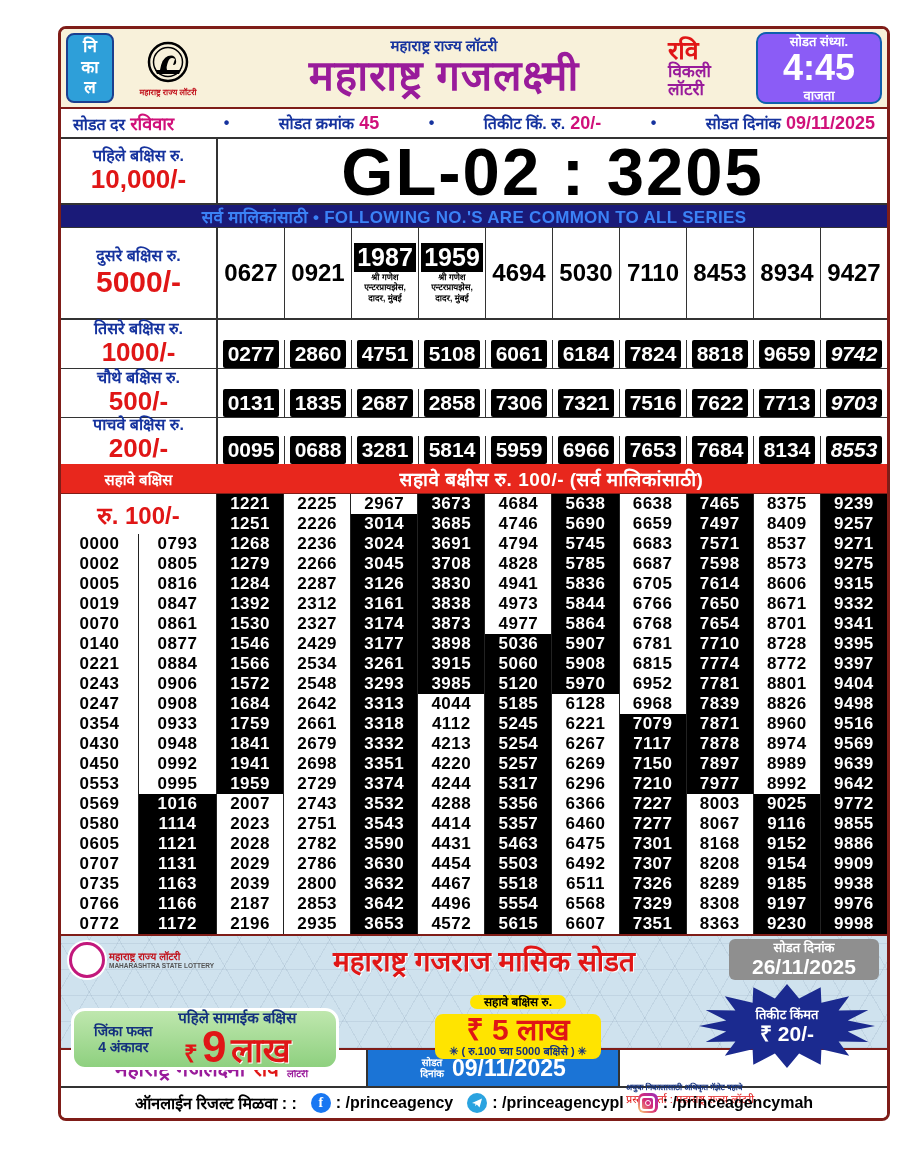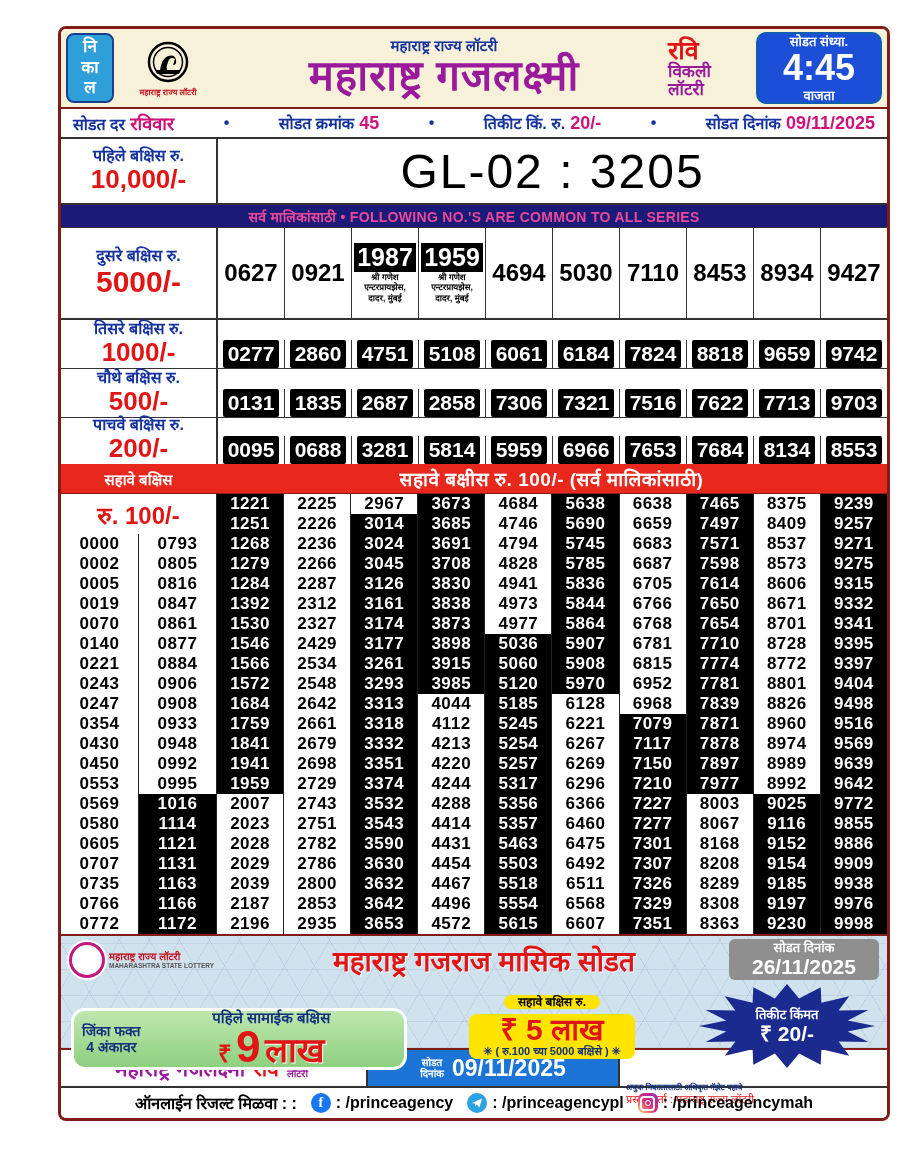--- a/index.html
+++ b/index.html
@@ -14,52 +14,52 @@
           display:flex;flex-direction:column;align-items:center;justify-content:center;}
   .logo{width:104px;display:flex;flex-direction:column;align-items:center;justify-content:center;}
   .logo svg{width:50px;height:46px;}
   .logo-caption{color:#c1121c;font-size:8px;font-weight:bold;}
   .head-center{flex:1;text-align:center;line-height:1.05;}
   .head-small{color:#16339e;font-weight:bold;font-size:15px;}
   .head-big{color:#991b9b;font-weight:bold;font-size:42px;letter-spacing:1px;}
   .ravi-block{width:86px;text-align:left;line-height:1.05;}
   .ravi-day{color:#e01616;font-weight:bold;font-size:25px;}
   .ravi-weekly{color:#991b9b;font-weight:bold;font-size:17px;white-space:pre-line;}
-  .timebox{width:122px;height:68px;margin:4px 5px 4px 2px;background:#1d4ed8;border:2px solid #0f5fae;
+  .timebox{width:122px;height:68px;margin:4px 5px 4px 2px;background:#8b5cf6;border:2px solid #0f5fae;
            border-radius:10px;color:#fff;text-align:center;display:flex;flex-direction:column;justify-content:center;}
   .time-label{font-size:13px;font-weight:bold;}
   .time-big{font-size:36px;font-weight:bold;line-height:1;}
   .time-suffix{font-size:13px;font-weight:bold;}
   
   .info{height:28px;display:flex;align-items:center;justify-content:space-between;
         padding:0 12px;border-bottom:2px solid #333;font-weight:bold;font-size:16px;background:#fff;}
   .info .lbl{color:#16339e;margin-right:5px;}
   .info .val{color:#d0117a;font-size:18px;}
   .info .dot{color:#16339e;margin:0 4px;}
   
   .labelcol{width:155px;flex:0 0 155px;border-right:2px solid #333;display:flex;flex-direction:column;
             align-items:center;justify-content:center;text-align:center;line-height:1.15;}
   .plabel{color:#16339e;font-weight:bold;font-size:16px;}
   .pamount{color:#e01616;font-weight:bold;font-size:26px;}
   .row-p1{height:64px;display:flex;border-bottom:2px solid #333;}
   .p1num{flex:1;display:flex;align-items:center;justify-content:center;
-         font-weight:normal;font-size:48px;color:#000;letter-spacing:2px;border-radius:14px;}
-  .series{height:22px;background:#1a1a78;color:#ec4899;font-weight:bold;font-size:14px;
+         font-weight:bold;font-size:67px;color:#000;letter-spacing:2px;border-radius:14px;}
+  .series{height:22px;background:#1a1a78;color:#3b82f6;font-weight:bold;font-size:17px;
           display:flex;align-items:center;justify-content:center;border-bottom:1px solid #333;letter-spacing:.3px;}
   .row-p2{height:90px;display:flex;border-bottom:2px solid #333;}
   .p2cells{flex:1;display:flex;}
   .p2cell{flex:1;border-right:1px solid #333;display:flex;flex-direction:column;align-items:center;justify-content:center;text-align:center;}
   .p2cell:last-child{border-right:none;}
   .p2num{font-weight:bold;font-size:24px;color:#000;}
   .p2num.boxed{background:#000;color:#fff;padding:0 3px;font-size:25px;}
   .sellerline{font-size:8.5px;font-weight:bold;color:#000;line-height:1.25;}
   .row-p{display:flex;border-bottom:1px solid #333;align-items:flex-end;}
   .row-p .cells{flex:1;display:flex;}
   .pcell{flex:1;border-right:1px solid #333;display:flex;align-items:center;justify-content:center;}
-  .pcell:last-child{border-right:none;}
+  .pcell:last-child{border-right:none;font-style:italic;}
   .blackbox{background:#000;color:#fff;font-weight:bold;font-size:21px;padding:2px 5px;border-radius:2px;}
   
   .sixth-bar{height:29px;display:flex;background:#e8271d;color:#fff;font-weight:bold;border-bottom:1px solid #7f1d18;}
   .sixth-bar .side{width:155px;flex:0 0 155px;display:flex;align-items:center;justify-content:center;font-size:15px;}
   .sixth-bar .main{flex:1;display:flex;align-items:center;justify-content:center;font-size:19px;letter-spacing:.5px;}
   .sixth-body{display:flex;height:440px;border-bottom:2px solid #7f1d18;}
   .sixth-left{width:155px;flex:0 0 155px;border-right:1px solid #222;display:flex;flex-direction:column;}
   .side-amount{height:52px;display:flex;align-items:center;justify-content:center;
                color:#e01616;font-weight:bold;font-size:24px;}
   .leftcols{flex:1;display:flex;}
@@ -83,22 +83,22 @@
             margin-right:4px;flex:0 0 30px;box-shadow:0 0 0 2px #fff;}
   .org-text{line-height:1.1;}
   .org1{color:#c1121c;font-weight:bold;font-size:10px;}
   .org2{color:#555;font-weight:bold;font-size:6.5px;}
   .banner-title{flex:1;text-align:center;color:#e01616;font-weight:bold;font-size:28px;text-shadow:1px 1px 0 #fff;}
   .graydate{width:150px;background:#8f8f8f;border-radius:6px;color:#fff;text-align:center;
             padding:2px 0;line-height:1.1;}
   .graydate .gl{font-size:13px;font-weight:bold;}
   .graydate .gd{font-size:21px;font-weight:bold;}
   .banner-bottom{display:flex;align-items:center;justify-content:space-between;padding:2px 10px 0 10px;}
-  .greenbox{width:336px;height:62px;background:linear-gradient(#bfe7ae,#8ed07f);border:3px solid #fff;
-            border-radius:14px;display:flex;align-items:center;padding:0 8px;box-sizing:border-box;margin-top:26px;}
+  .greenbox{width:268px;height:62px;background:linear-gradient(#bfe7ae,#8ed07f);border:3px solid #fff;
+            border-radius:14px;display:flex;align-items:center;padding:0 20px;box-sizing:border-box;margin-top:26px;}
   .jinka{color:#14317e;font-weight:bold;font-size:14px;line-height:1.15;text-align:center;margin-right:6px;}
   .gb-right{flex:1;text-align:center;line-height:1;}
   .gb-common{color:#14317e;font-weight:bold;font-size:15px;}
   .gb-amt{color:#e01616;font-weight:bold;}
   .gb-rupee{font-size:24px;}
   .gb-nine{font-size:44px;}
   .gb-lakh{font-size:34px;text-shadow:1px 1px 0 #fff;}
   .yellowwrap{text-align:center;line-height:1;}
   .ypill{display:inline-block;background:#ffe400;border-radius:8px;color:#000;font-weight:bold;
          font-size:12px;padding:1px 14px;margin-bottom:5px;}

